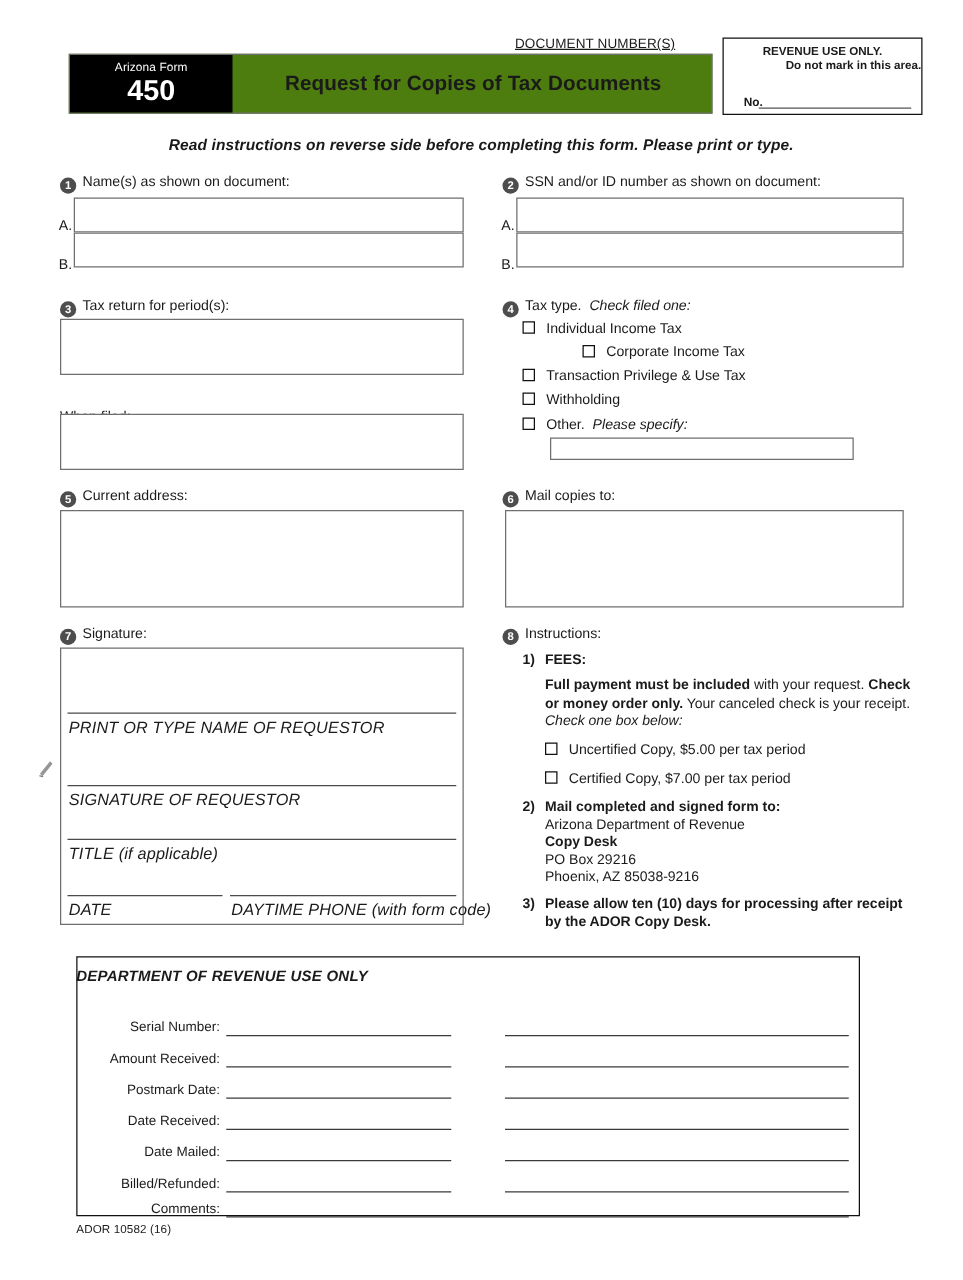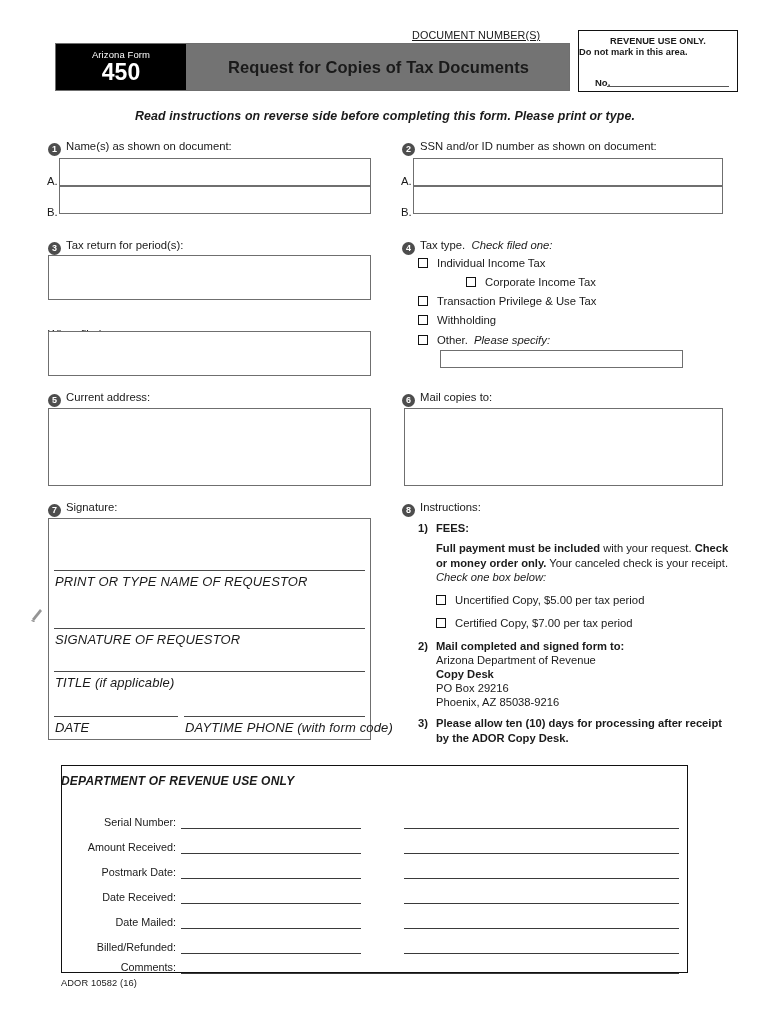--- a/index.html
+++ b/index.html
@@ -6,32 +6,32 @@
   body{
     width:770px;height:1024px;position:relative;overflow:hidden;
     font-family:"Liberation Sans","DejaVu Sans",sans-serif;
     color:#1a1a1a;
     -webkit-font-smoothing:antialiased;
   }
   .page{position:absolute;left:0;top:0;width:770px;height:1024px;}
 
   
   .titlebar{position:absolute;left:55px;top:43px;width:515px;height:48px;
-            border:1px solid #6f6f6f;box-sizing:border-box;background:#737373;}
+            border:1px solid #6f6f6f;box-sizing:border-box;background:#4d7c0f;}
   .formbadge{position:absolute;left:0;top:0;width:130px;height:46px;background:#000;
              color:#fff;text-align:center;box-sizing:border-box;}
   .formbadge .fb-top{font-size:9.5px;letter-spacing:.1px;margin-top:5px;line-height:11px;}
   .formbadge .fb-num{font-size:23px;font-weight:bold;line-height:24px;margin-top:0px;}
   .form-title{position:absolute;left:130px;top:0;width:385px;height:46px;
               display:flex;align-items:center;justify-content:center;
               font-size:16.5px;font-weight:bold;letter-spacing:.1px;}
   .revbox{position:absolute;left:578px;top:30px;width:160px;height:62px;
           border:1.5px solid #111;box-sizing:border-box;background:#fff;}
   .revbox .rb1{font-size:9.3px;font-weight:bold;text-align:center;margin-top:5px;line-height:11px;}
-  .revbox .rb2{font-size:9.3px;font-weight:bold;text-align:left;line-height:11px;}
+  .revbox .rb2{font-size:9.3px;font-weight:bold;text-align:right;line-height:11px;}
   .revbox .rb-no{position:absolute;left:4px;bottom:3px;font-size:9.5px;font-weight:bold;margin-left:12px;}
   .revbox .rb-line{position:absolute;left:28px;bottom:4px;width:122px;height:0;
                    border-bottom:1.6px solid #555;}
   .readline{position:absolute;left:0;top:109px;width:770px;text-align:center;
             font-size:12.4px;font-weight:bold;font-style:italic;letter-spacing:.1px;}
 
   
   .num{display:inline-block;width:13px;height:13px;border-radius:50%;
        background:#4d4d4d;color:#fff;font-size:9px;font-weight:bold;
        text-align:center;line-height:13px;vertical-align:-2px;margin-right:5px;}

